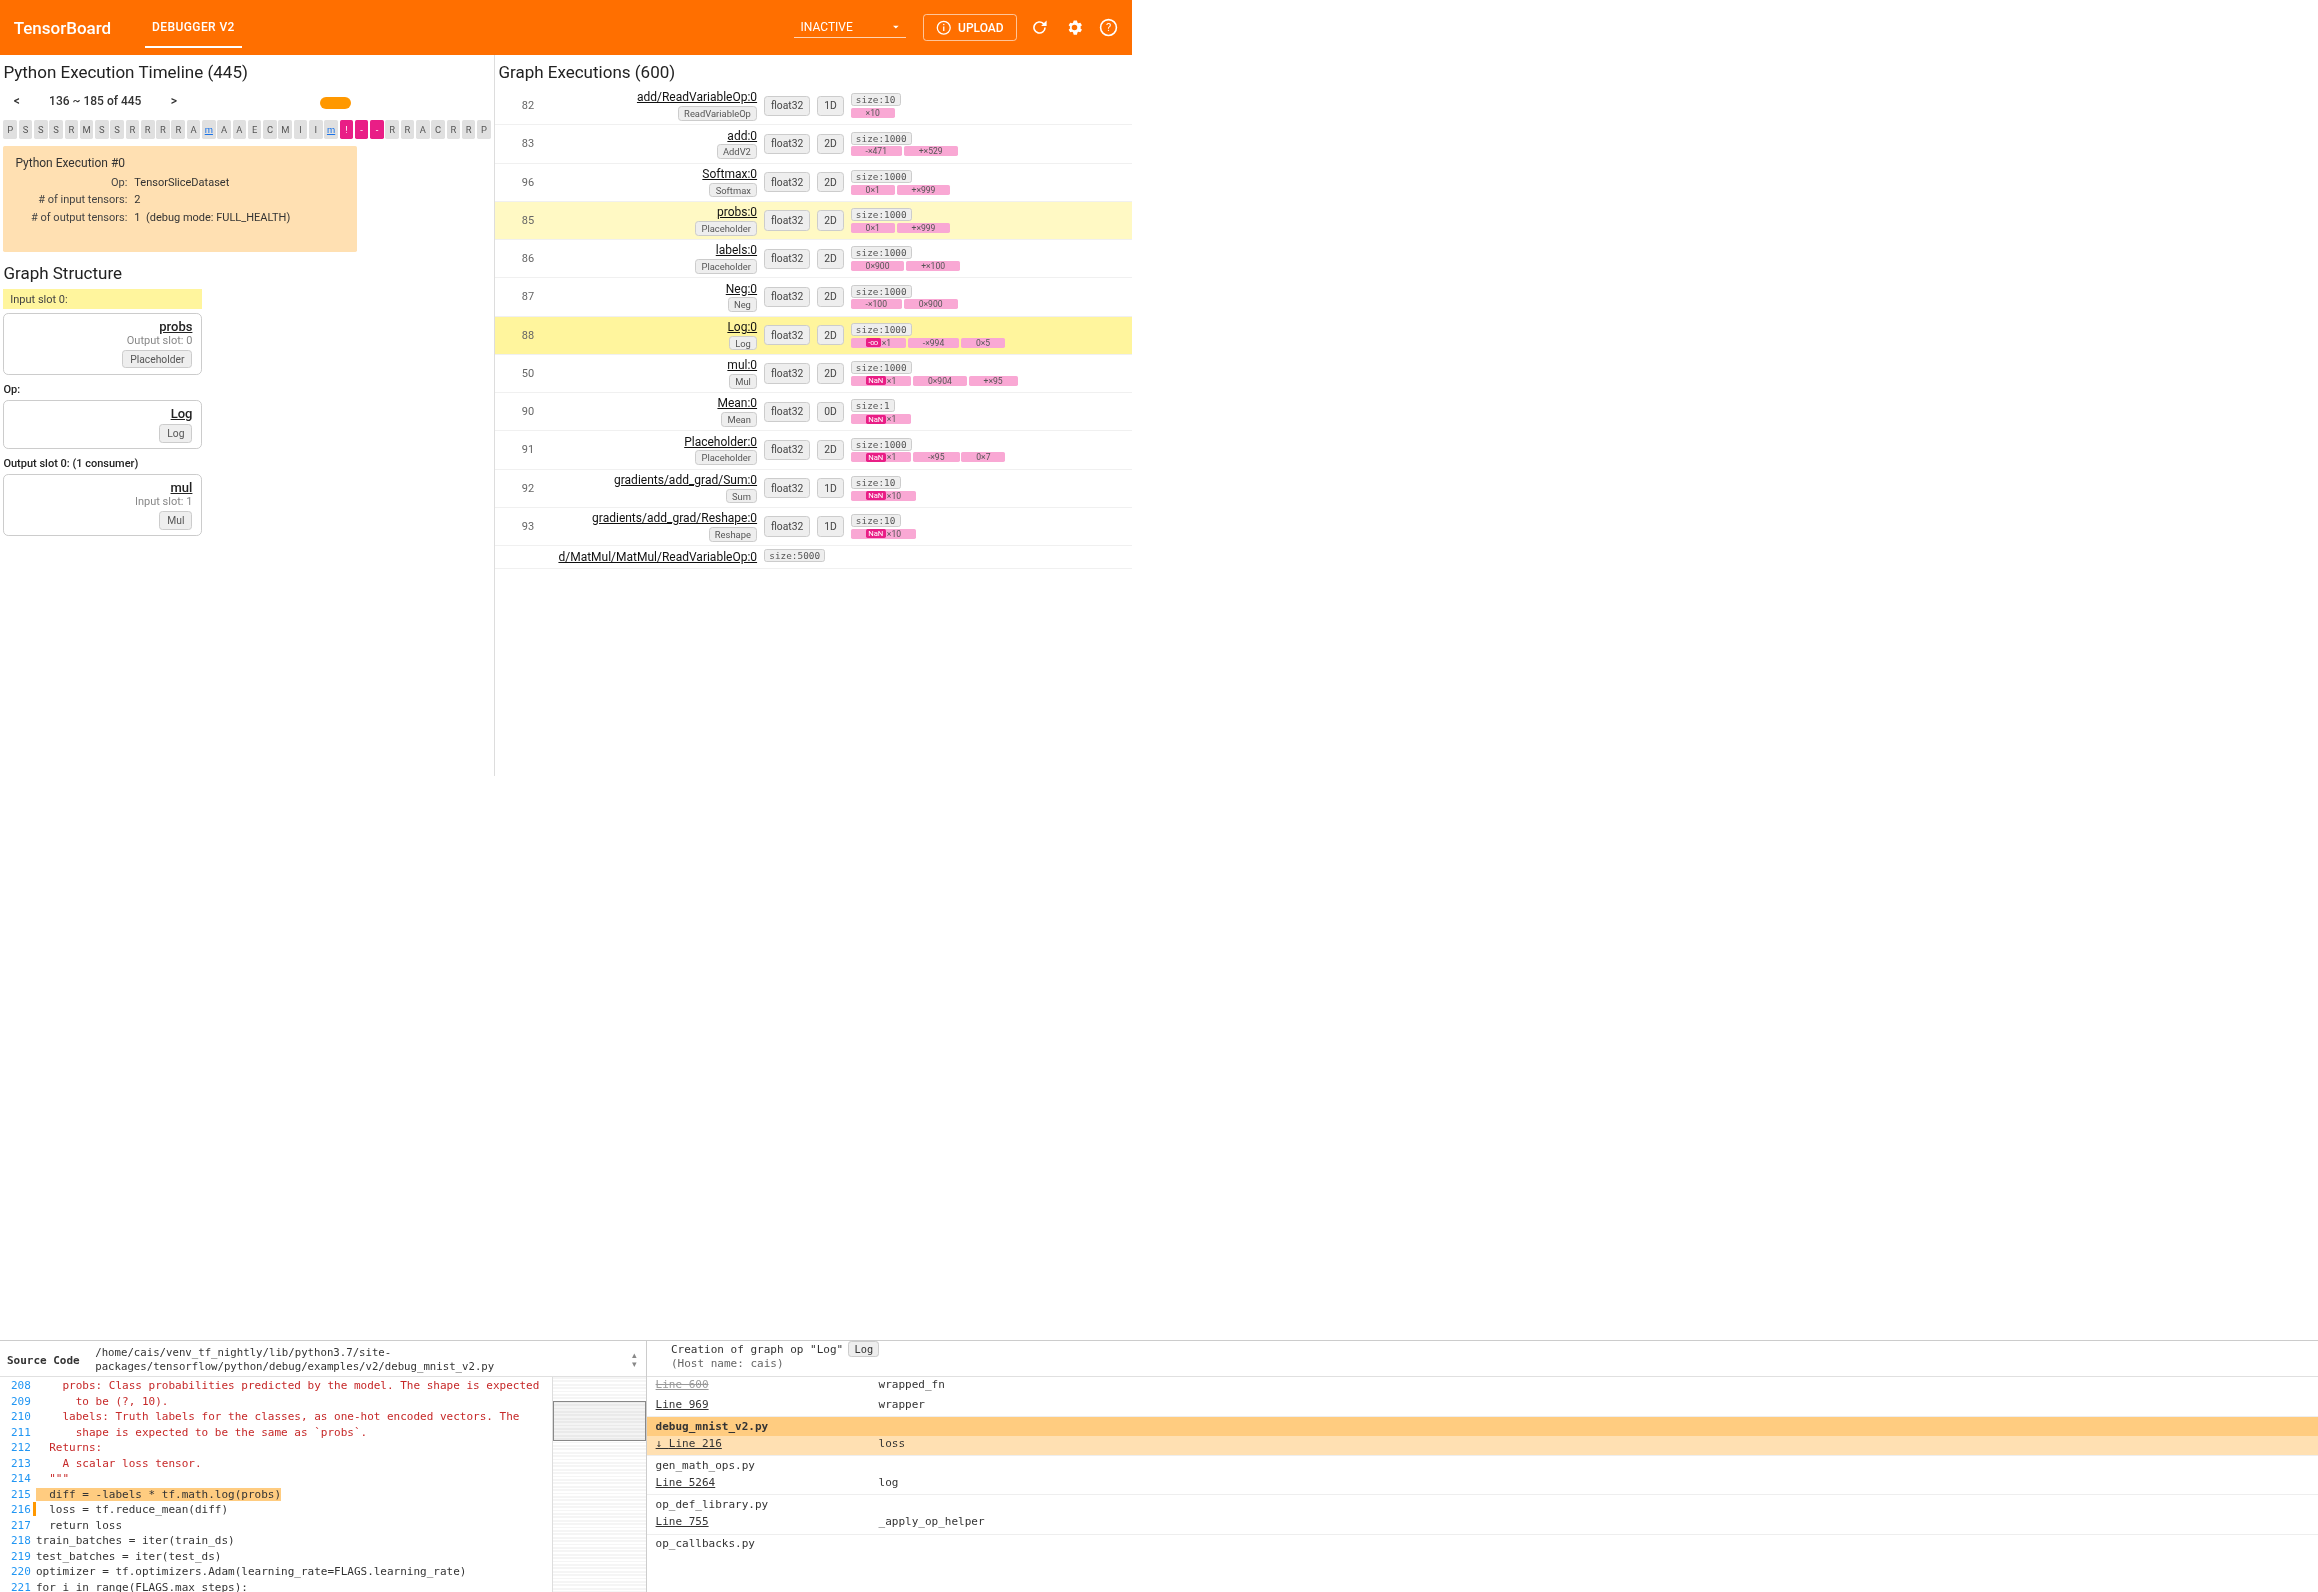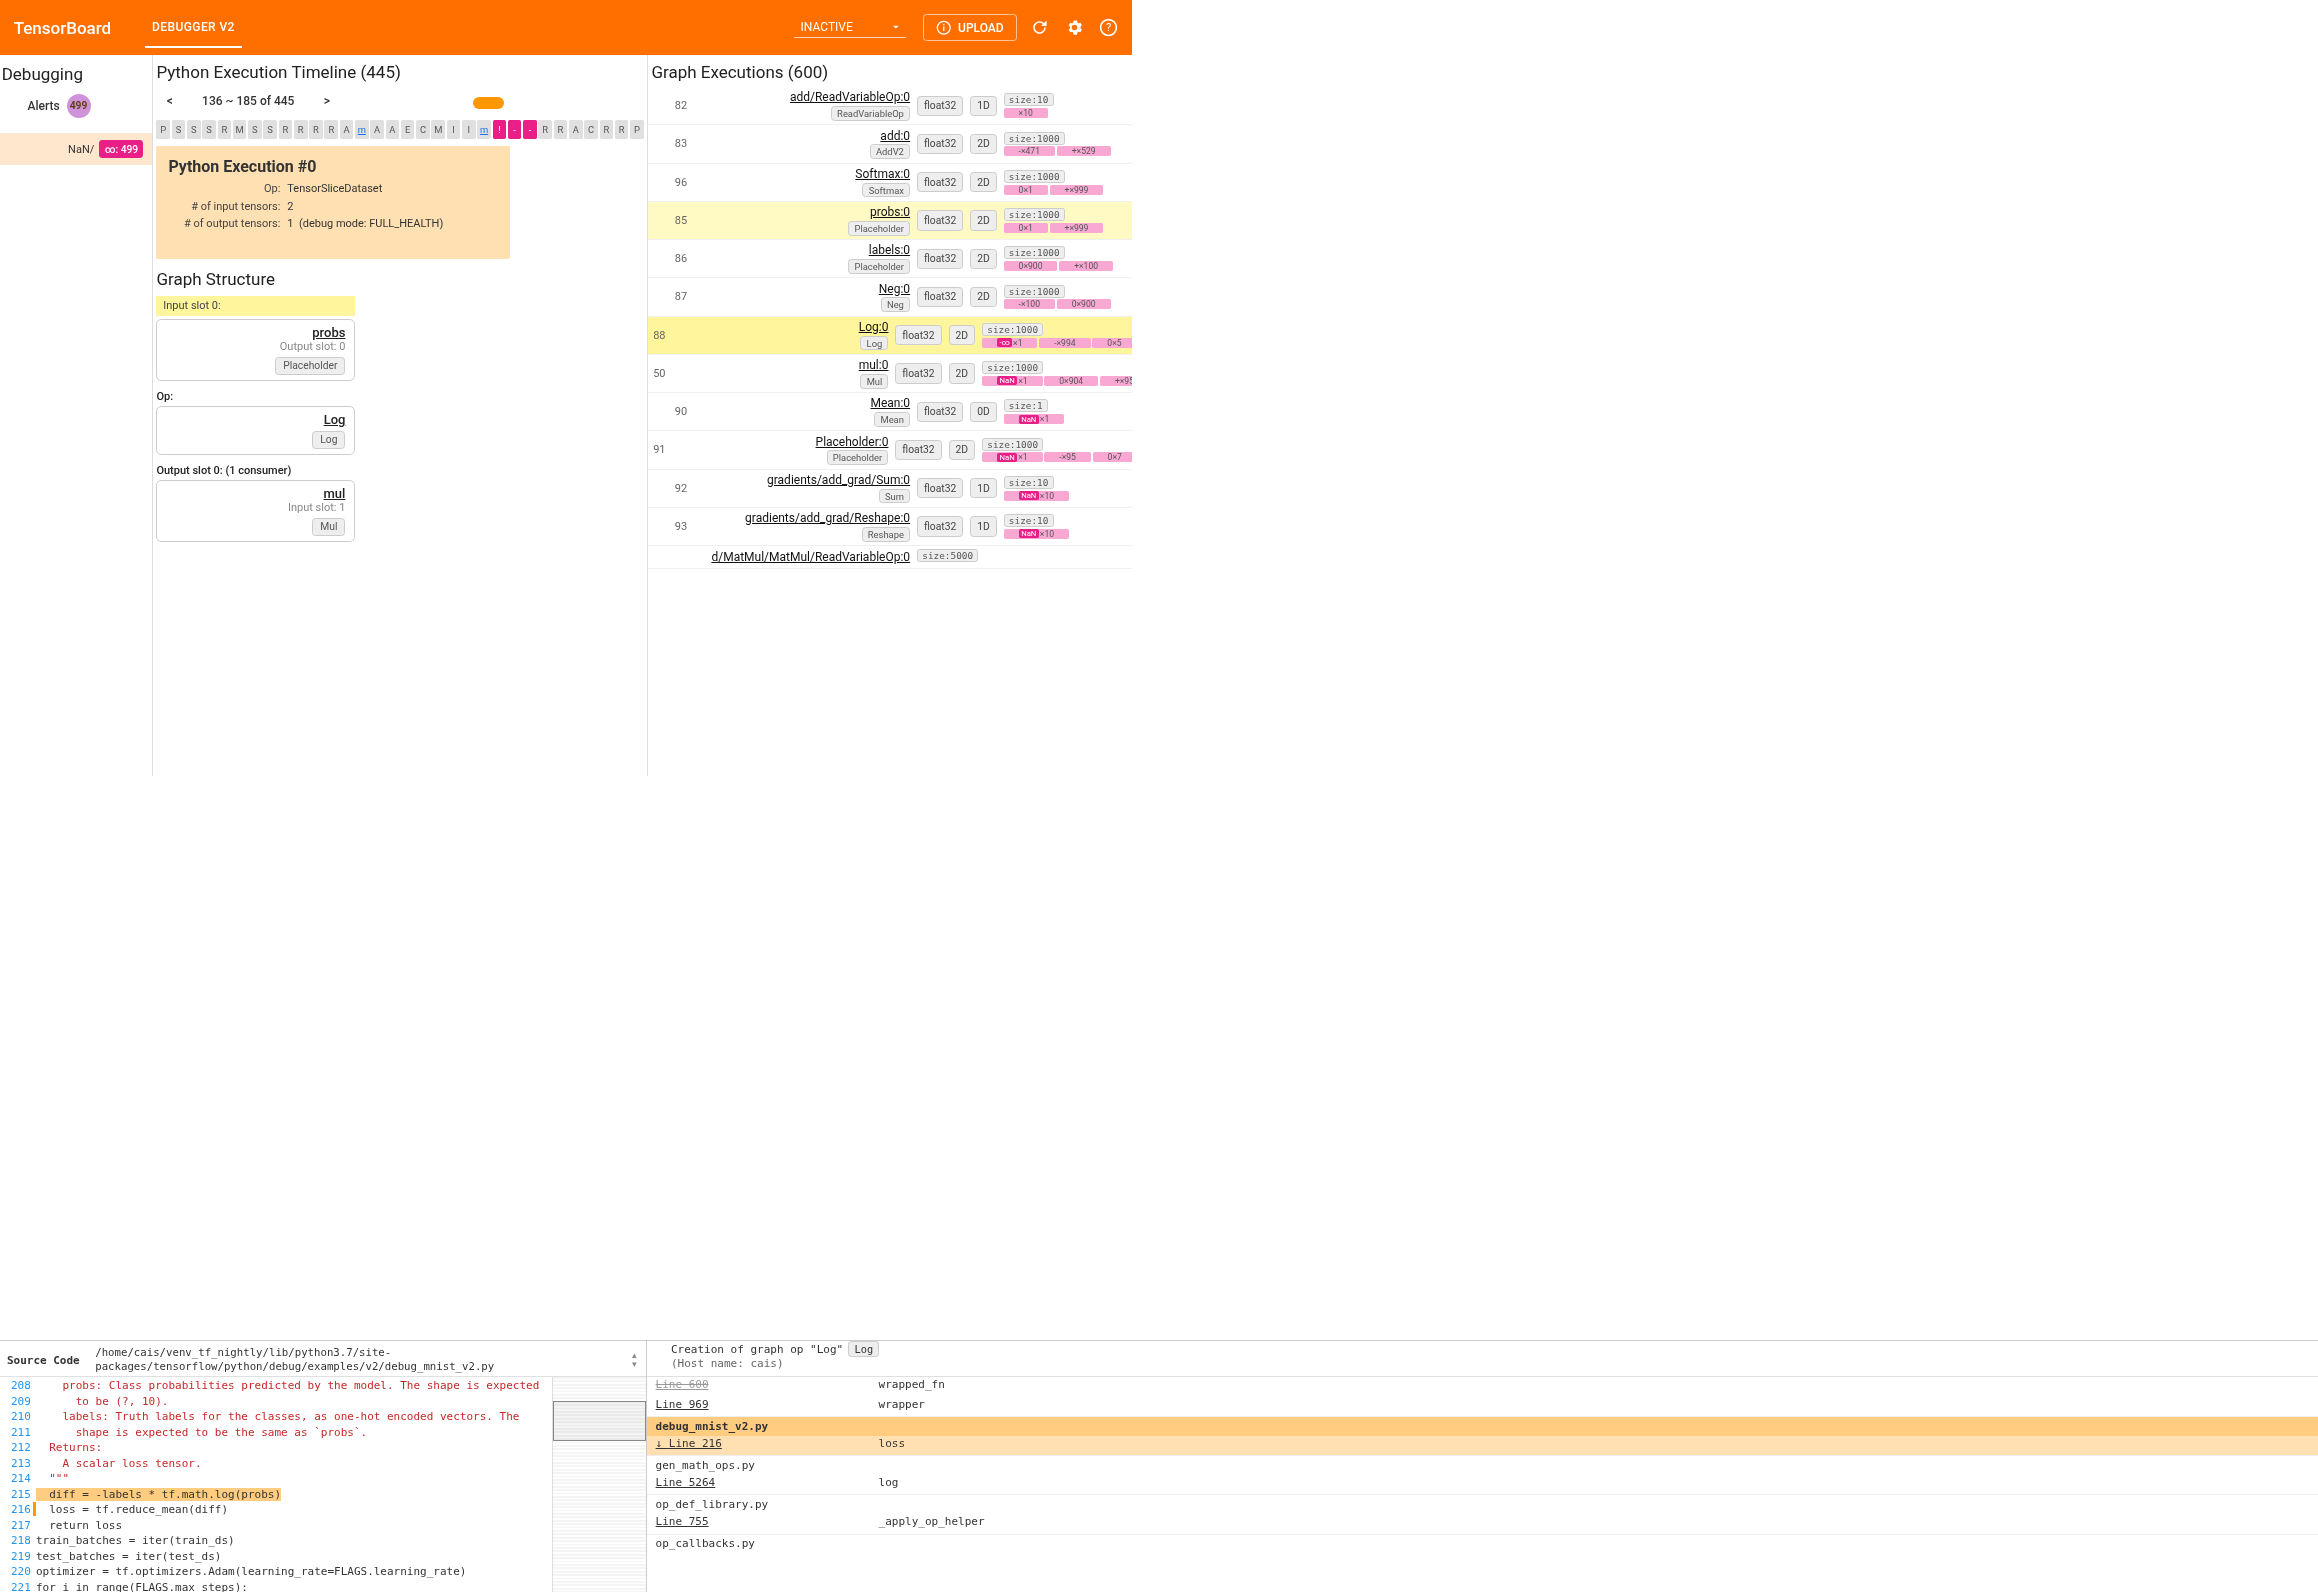--- a/index.html
+++ b/index.html
@@ -128,31 +128,20 @@
         <path d="M19.4 13l.6-1-.6-1 2-1.7-2-3.4-2.5.6-1-.6L15 3h-4l-.9 2.9-1 .6-2.5-.6-2 3.4L6.6 11l-.6 1 .6 1-2 1.7 2 3.4 2.5-.6 1 .6L11 21h4l.9-2.9 1-.6 2.5.6 2-3.4L19.4 13zM12 15.5A3.5 3.5 0 1 1 12 8.5a3.5 3.5 0 0 1 0 7z"></path>
       </svg>
     <svg class="hicon" viewBox="0 0 24 24" style="font-size:14px">
         <circle cx="12" cy="12" r="10" fill="none" stroke="#fff" stroke-width="2"></circle>
         <text x="12" y="17" text-anchor="middle" font-size="14" fill="#fff">?</text>
       </svg>
   </div>
 </div>
 
 <div class="body">
-  <div class="left-col">
-    <div class="dbg-title">Debugging</div>
-    <div class="alerts-head">
-      <span>Alerts</span>
-      <span class="alerts-count">499</span>
-    </div>
-    <div class="alert-row">
-      <span class="nan-label">NaN/</span>
-      <span class="pink-badge">∞: 499</span>
-    </div>
-  </div>
 
   <div class="mid-col">
     <div class="section-title">Python Execution Timeline (445)</div>
     <div class="nav-row">
       <span class="arrow">&lt;</span>
       <span>136 ~ 185 of 445</span>
       <span class="arrow">&gt;</span>
       <span class="slider-wrap">
         <span class="slider-track"><span class="slider-thumb"></span></span>
       </span>
@@ -186,21 +175,21 @@
         <div class="tcell">R</div>
         <div class="tcell">R</div>
         <div class="tcell">A</div>
         <div class="tcell">C</div>
         <div class="tcell">R</div>
         <div class="tcell">R</div>
         <div class="tcell">P</div>
       </div>
 
     <div class="exec-card">
-      <div style="font-size:16px;font-weight:bold;">Python Execution #0</div>
+      <div style="font-size:12px;">Python Execution #0</div>
       <div class="op-row">
           <span class="lbl">Op:</span>
           <span>TensorSliceDataset</span>
         </div>
       <div class="op-row">
           <span class="lbl"># of input tensors:</span>
           <span>2</span>
         </div>
       <div class="op-row">
           <span class="lbl"># of output tensors:</span>

